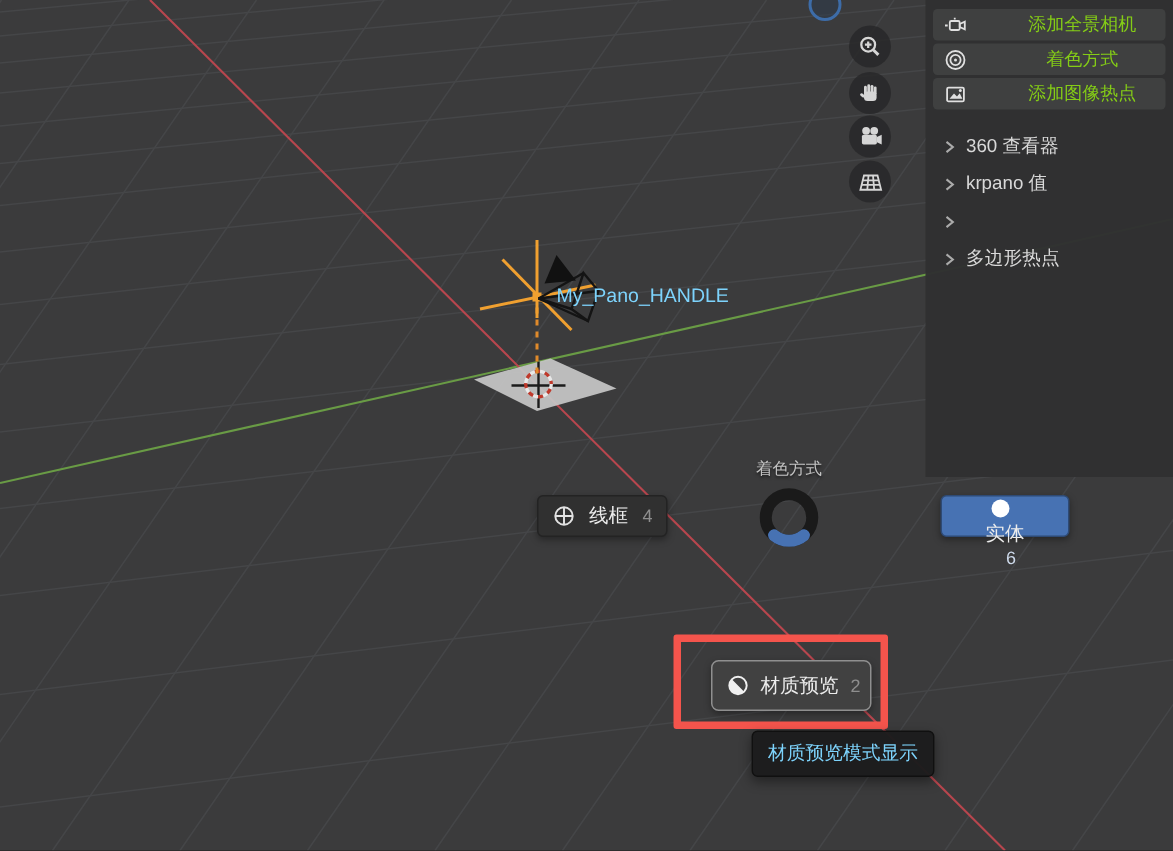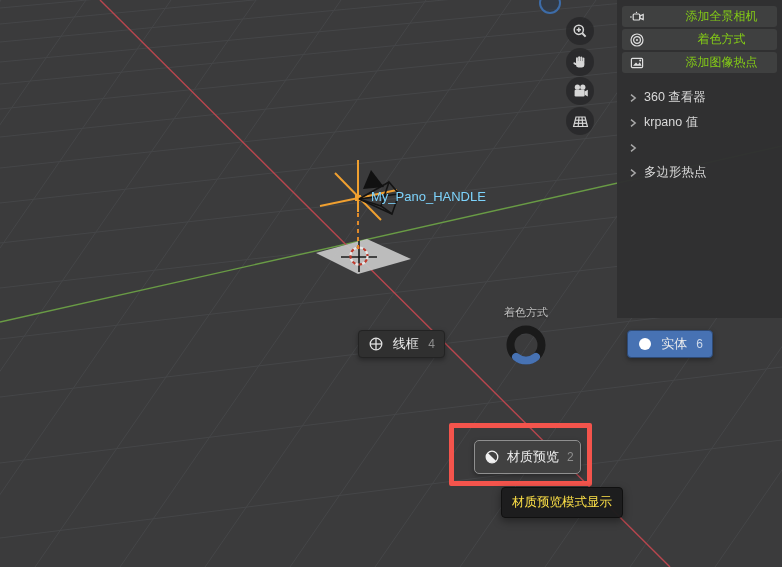--- a/index.html
+++ b/index.html
@@ -46,42 +46,42 @@
   
   .pie-item{
     position:absolute;height:28px;border-radius:4px;box-sizing:border-box;
     background:#303030;border:1px solid #232323;
     display:flex;align-items:center;padding:0 9px;
     box-shadow:0 2px 5px rgba(0,0,0,.35);
   }
   .pie-item .icn{flex:0 0 auto;margin-right:7px;}
   .pie-item .lbl{flex:1 1 auto;text-align:center;font-size:13px;color:#ececec;white-space:nowrap;}
   .pie-item .key{flex:0 0 auto;font-size:12px;color:#8e8e8e;margin-left:8px;}
-  .pie-item.selected{background:#4772b3;border-color:#2e4a75;}
+  .pie-item.selected{background:#4772b3;border-color:#2e4a75;flex-direction:column;}
   .pie-item.selected .key{color:#cdd9ea;}
   .pie-item.hovered{background:#414141;border:1px solid #8f8f8f;height:34px;border-radius:5px;}
   .pie-title{
     position:absolute;left:476px;top:305px;width:100px;text-align:center;
     font-size:11px;color:#c3c3c3;text-shadow:0 1px 2px rgba(0,0,0,.6);
   }
 
   
   .annotation-rect{
     position:absolute;left:449px;top:423px;width:143px;height:63px;
     border:5px solid #f4544c;border-radius:2px;box-sizing:border-box;
   }
   .tooltip{
     position:absolute;left:501px;top:487px;
     background:rgba(28,28,29,.97);border:1px solid #101010;border-radius:4px;
     padding:5px 10px 6px 10px;font-size:12.5px;line-height:1.45;white-space:nowrap;
     box-shadow:0 3px 8px rgba(0,0,0,.4);
   }
   .tooltip .l1{color:#d2d2d2;}
   .tooltip .l1 .hl{color:#6e92b7;}
-  .tooltip .l2{color:#fde047;}
+  .tooltip .l2{color:#7dd3fc;}
 
   
   .obj-label{
     position:absolute;left:371px;top:189px;
     font-size:13px;color:#7dd3fc;white-space:nowrap;
   }
 </style>
 </head>
 <body>
 

